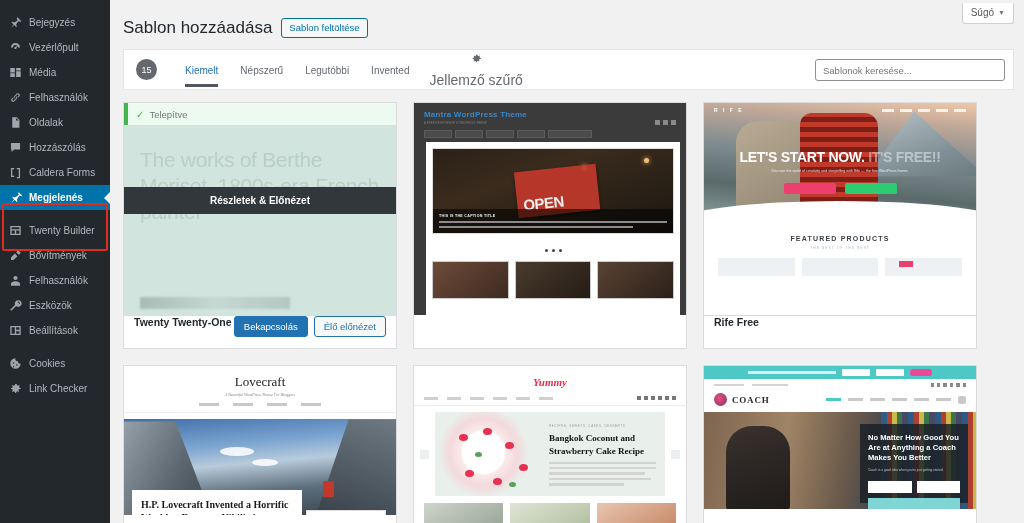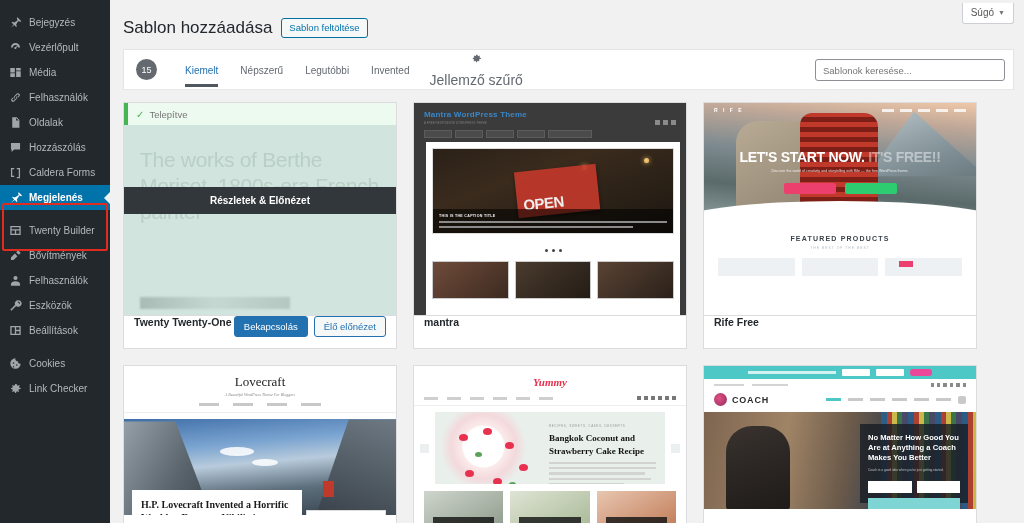--- a/index.html
+++ b/index.html
@@ -306,21 +306,21 @@
   .yum { height: 100%; background: #fff; padding-top: 6px; }
   .yum .ylogo { text-align: center; }
   .yum .ylogo b { font-family: "Liberation Serif", serif; font-size: 11px; color: #e8314f; font-style: italic; }
   .yum .ynav { display: flex; align-items: center; justify-content: space-between; padding: 6px 10px 5px; border-bottom: 1px solid #eee; }
   .yum .ynav .yl { display: flex; gap: 9px; }
   .yum .ynav .yl i { width: 14px; height: 3px; background: #cfcfcf; display: block; }
   .yum .ynav .yr { display: flex; gap: 3px; }
   .yum .ynav .yr i { width: 4px; height: 4px; background: #777; display: block; }
   .yum .yfeat { display: flex; align-items: center; gap: 6px; padding: 6px 6px 0; }
   .yum .yarrow { width: 9px; height: 9px; background: #eceff0; flex: 0 0 9px; }
-  .yum .ystage { flex: 1; display: flex; background: #e9f0ec; height: 72px; overflow: hidden; }
+  .yum .ystage { flex: 1; display: flex; background: #e9f0ec; height: 84px; overflow: hidden; }
   .yum .yplate {
     width: 110px; position: relative;
     background: radial-gradient(circle at 44% 48%, #fff 0 28%, #fbeaea 30%, #f3d9dc 45%, #e9f0ec 60%);
   }
   .yum .yberry { position: absolute; width: 9px; height: 7px; background: #e8314f; border-radius: 50%; }
   .yum .ygreen { position: absolute; width: 7px; height: 5px; background: #5aa15a; border-radius: 50%; }
   .yum .ytxt { flex: 1; padding: 12px 9px 0 4px; }
   .yum .ytxt em { font-size: 3px; color: #999; letter-spacing: .6px; font-style: normal; display: block; }
   .yum .ytxt h4 { font-family: "Liberation Serif", serif; font-size: 9px; line-height: 1.35; color: #111; margin-top: 4px; }
   .yum .ytxt p { margin-top: 5px; }
@@ -340,21 +340,21 @@
     height: 13px; background: #4ec7c7; display: flex; align-items: center;
     justify-content: center; gap: 6px; padding: 0 8px;
   }
   .coach .cbanner s { width: 88px; height: 3px; background: rgba(255,255,255,.75); display: block; }
   .coach .cbanner i { width: 28px; height: 7px; background: #fff; display: block; border-radius: 1px; }
   .coach .cbanner b { width: 22px; height: 7px; background: #ec4899; display: block; border-radius: 3px; }
   .coach .ctop { height: 11px; display: flex; align-items: center; justify-content: space-between; padding: 0 10px; }
   .coach .ctop s { width: 44px; height: 2.6px; background: #d4d4d4; display: block; }
   .coach .ctop .cs { display: flex; gap: 3px; }
   .coach .ctop .cs i { width: 3.4px; height: 3.4px; background: #8a8a8a; display: block; }
-  .coach .cnav { display: flex; align-items: center; justify-content: space-between; padding: 3px 10px 6px; }
+  .coach .cnav { display: flex; align-items: center; justify-content: space-between; padding: 3px 10px 6px; font-family: Liberation Serif, serif; }
   .coach .clogo { display: flex; align-items: center; gap: 5px; }
   .coach .clogo .cdot {
     width: 13px; height: 13px; border-radius: 50%;
     background: radial-gradient(circle at 40% 40%, #e3517f, #8e2b63);
   }
   .coach .clogo b { font-size: 9px; color: #2b2b2b; letter-spacing: .8px; }
   .coach .clinks { display: flex; gap: 7px; align-items: center; }
   .coach .clinks i { width: 15px; height: 3px; background: #c9c9c9; display: block; }
   .coach .clinks i.on { background: #4ec7c7; }
   .coach .chero {
@@ -622,23 +622,20 @@
                 </div>
               </div>
               <div class="mdots"><i></i><i></i><i></i></div>
               <div class="mthumbs">
                   <i class="mt1"></i>
                   <i class="mt2"></i>
                   <i class="mt3"></i>
                 </div>
             </div>
           </div>
-        </div>
-        <div class="card-foot">
-          <span class="theme-name">mantra</span>
         </div>
       </div>
 
       <div class="card">
         <div class="thumb" style="height:212px">
           <div class="rife">
             <div class="rhero">
               <div class="rmtn"></div>
               <div class="rpack"></div>
               <div class="rplaid"></div>

